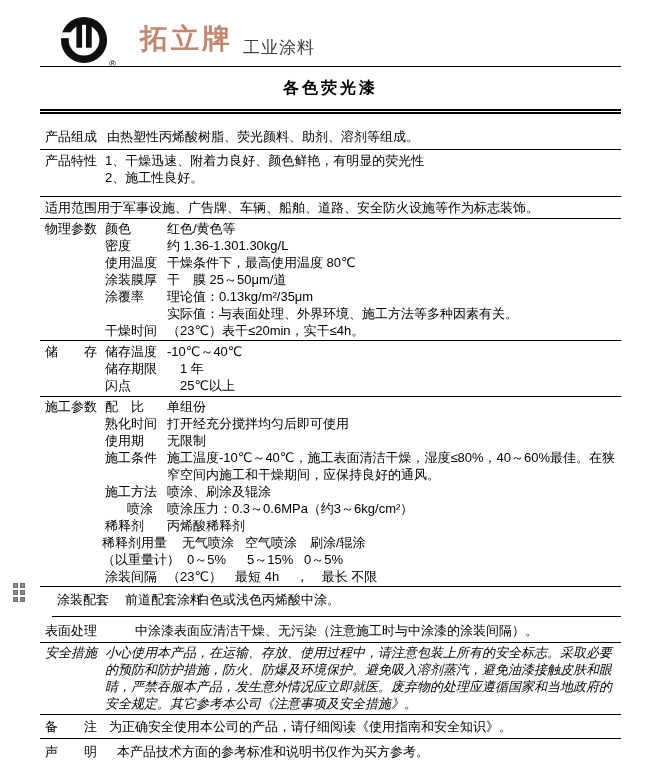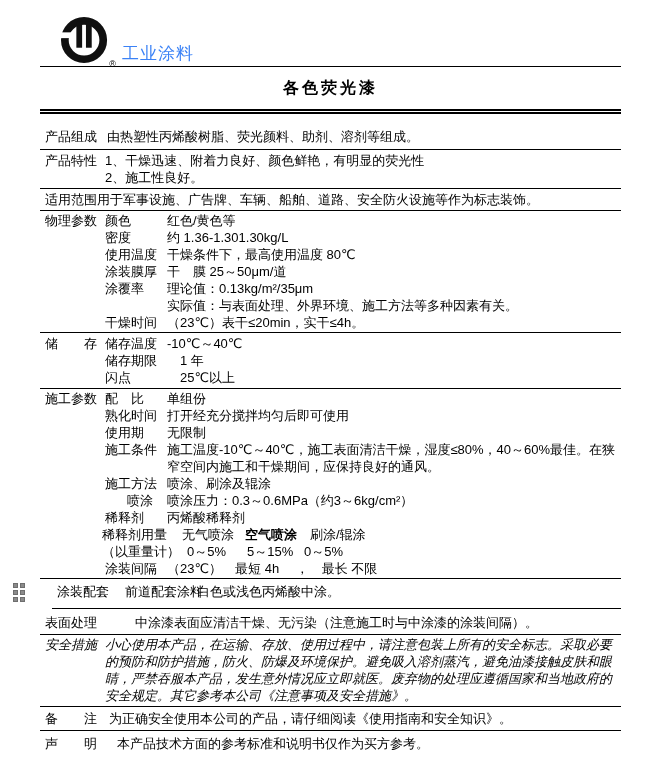--- a/index.html
+++ b/index.html
@@ -9,35 +9,35 @@
     font-size:13px; color:#000; position:relative; overflow:hidden;
   }
   .content { position:absolute; left:40px; top:0; width:581px; }
 
   
   .hdr { height:67px; border-bottom:1px solid #000; display:flex; align-items:flex-start; padding-top:17px; }
   .logo-wrap { position:relative; width:52px; height:50px; margin-left:20px; flex-shrink:0; }
   .logo-wrap svg { display:block; }
   .reg { position:absolute; right:-4px; bottom:-2px; font-size:9px; color:#000; }
   .brand { font-size:28px; font-weight:bold; color:#c2876e; margin-left:28px; letter-spacing:3px; line-height:44px; }
-  .brand-sub { font-size:17px; color:#3b82f6; margin-left:10px; line-height:17px; margin-top:28px; letter-spacing:1px; }
+  .brand-sub { font-size:17px; color:#404040; margin-left:10px; line-height:17px; margin-top:22px; letter-spacing:1px; }
 
   .title-row { text-align:center; padding:11px 0 10px; }
   .doc-title { font-size:16px; font-weight:bold; letter-spacing:3px; }
   .dbl { height:5px; border-top:2px solid #000; border-bottom:2px solid #000; }
 
   
   .row { display:flex; border-bottom:1px solid #000; }
   .row.last { border-bottom:none; }
   .label { width:57px; padding-left:5px; flex-shrink:0; line-height:17px; white-space:nowrap; }
   .rbody { flex:1; min-width:0; }
   .line { line-height:17px; }
 
   .p-comp  { padding:14px 0 4px; }
-  .p-feat  { padding:2px 0 2px; }
+  .p-feat  { padding:2px 0 10px; }
   .p-scope { padding:2px 0 2px; }
   .p-phys  { padding:1px 0 1px; }
   .p-stor  { padding:2px 0 2px; }
   .p-cons  { padding:1px 0 1px; }
   .p-coat  { padding:4px 0 8px;margin-left:12px; }
   .p-surf  { padding:5px 0 3px;gap:30px; }
   .p-safe  { padding:1px 0 2px;font-style:italic; }
   .p-rem   { padding:3px 0 3px; }
   .p-stat  { padding:4px 0 4px; }
 
@@ -48,21 +48,21 @@
   .sname.tight { padding-left:5px; }
   .sval { flex:1; line-height:17px; min-width:0; }
 
   .pad10 { padding-left:10px; }
   .pad8  { padding-left:8px; }
   .pad12 { padding-left:12px; }
   .pad20 { padding-left:20px; }
 
   .t3 span { display:inline-block; line-height:17px; }
   .t3 .c1a { margin-left:15px; width:63px; }
-  .t3 .c2a { width:65px;font-weight:bold; }
+  .t3 .c2a { width:65px; }
   .t3 .c1b { margin-left:20px; width:60px; }
   .t3 .c2b { width:57px; }
 
   
   .dots { position:absolute; left:13px; top:583px; width:14px; height:19px;
           display:grid; grid-template-columns:5px 5px; grid-template-rows:5px 5px 5px;
           gap:2px; }
   .dots i { background:#8b8b8b; border:1px solid #6e6e6e; }
 </style>
 </head>
@@ -82,20 +82,21 @@
   <div class="hdr">
     <div class="logo-wrap">
       <svg width="50" height="48" viewBox="0 0 52 50" xmlns="http://www.w3.org/2000/svg">
         <circle cx="25" cy="24" r="20" fill="none" stroke="#101010" stroke-width="8"></circle>
         <rect x="17" y="5" width="6" height="27" fill="#101010"></rect>
         <rect x="27" y="5" width="6" height="27" fill="#101010"></rect>
         <rect x="0" y="16" width="13" height="6" fill="#ffffff"></rect>
       </svg>
       <span class="reg">®</span>
     </div>
+    <div class="brand">拓立牌</div>
     <div class="brand-sub">工业涂料</div>
   </div>
 
   <div class="title-row">
     <span class="doc-title">各色荧光漆</span>
   </div>
   <div class="dbl"></div>
 
   <div class="row p-comp">
     <div class="label">产品组成</div>

